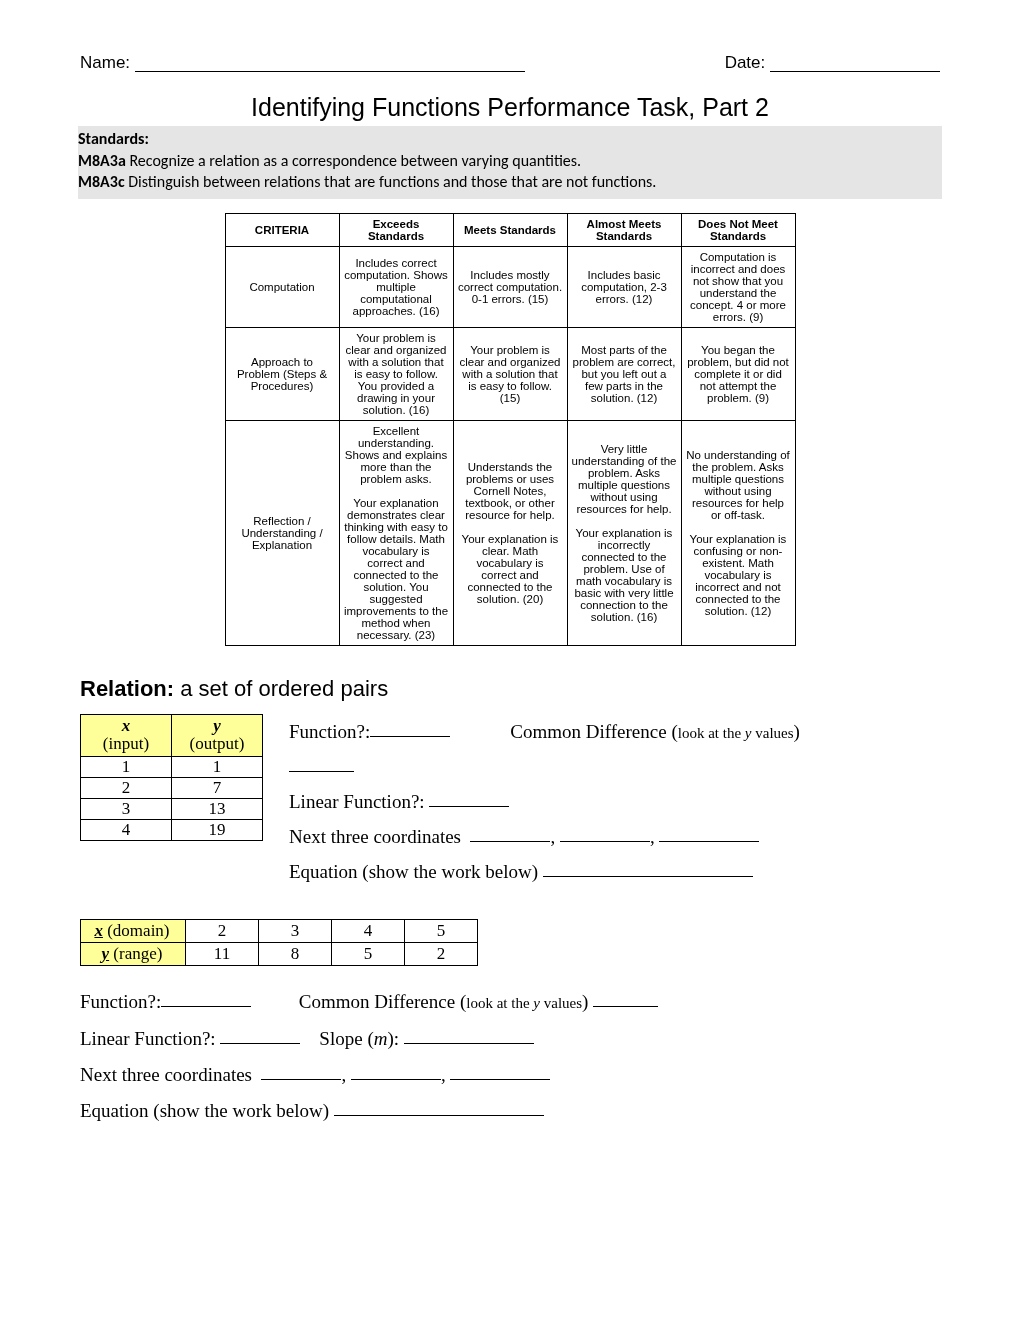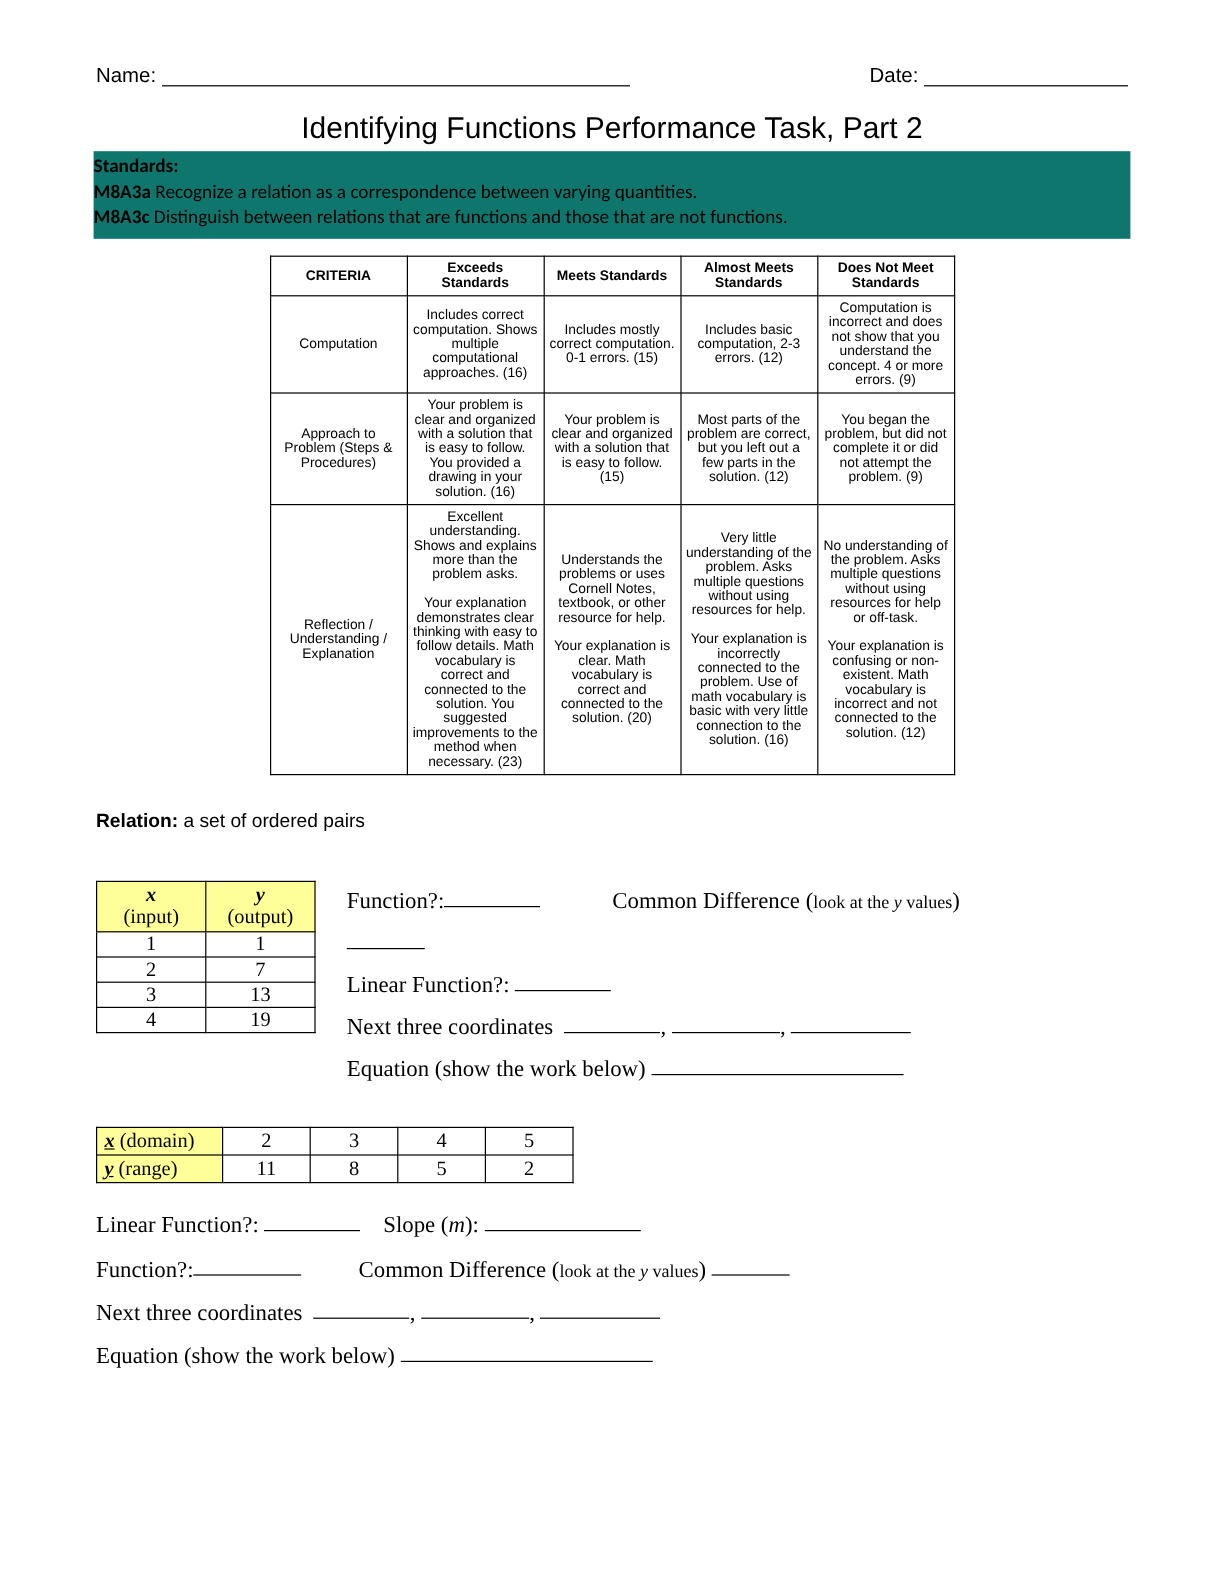--- a/index.html
+++ b/index.html
@@ -39,21 +39,21 @@
     position: relative;
     top: 4px;
   }
   .title {
     text-align: center;
     font-weight: normal;
     font-size: 25px;
     margin-bottom: 4px;
   }
   .standards-box {
-    background: #0f766e;
+    background: #e5e5e5;
     padding: 2px 0 6px 0;
     margin: 0 -2px 14px -2px;
     font-size: 16px;
     line-height: 1.35;
   }
   .standards-box .hd {
     font-weight: bold;
   }
   .rubric {
     border-collapse: collapse;
@@ -72,22 +72,22 @@
     width: 105px;
   }
   .rubric .crit {
     font-weight: normal;
     width: 95px;
   }
   .rubric td {
     width: 105px;
   }
   .definitions {
-    font-size: 16px;
-    margin-bottom: 40px;
+    font-size: 22px;
+    margin-bottom: 12px;
   }
   .definitions .term {
     font-weight: bold;
   }
   .section1 {
     display: flex;
     gap: 26px;
     align-items: flex-start;
     margin-bottom: 30px;
   }
@@ -143,21 +143,21 @@
   .htable th, .htable td {
     border: 1px solid #000;
     text-align: center;
     padding: 0 8px;
     height: 22px;
   }
   .htable th {
     background: #ffff99;
     font-weight: normal;
     width: 90px;
-    text-align: left;
+    text-align: center;
     padding-left: 6px;
   }
   .htable th .var {
     font-style: italic;
     font-weight: bold;
     text-decoration: underline;
   }
   .htable td { width: 56px; }
   .qblock2 {
     font-family: "Times New Roman", serif;
@@ -298,26 +298,26 @@
       <td>11</td>
       <td>8</td>
       <td>5</td>
       <td>2</td>
     </tr>
   </tbody>
     </table>
 
   <div class="qblock2">
     <div>
+      <span><span>Function?:</span><span class="blank b90"></span></span>
+      &nbsp;&nbsp;&nbsp;&nbsp;&nbsp;&nbsp;&nbsp;&nbsp;
+      <span><span>Common Difference (</span><span class="small">look at the </span><span class="small italic">y</span><span class="small"> values</span><span>)</span> <span class="blank b65"></span></span>
+    </div>
+    <div>
       <span><span>Linear Function?:</span> <span class="blank b80"></span></span>
       &nbsp;&nbsp;
       <span><span>Slope (</span><span class="italic">m</span><span>):</span> <span class="blank b130"></span></span>
     </div>
-    <div>
-      <span><span>Function?:</span><span class="blank b90"></span></span>
-      &nbsp;&nbsp;&nbsp;&nbsp;&nbsp;&nbsp;&nbsp;&nbsp;
-      <span><span>Common Difference (</span><span class="small">look at the </span><span class="small italic">y</span><span class="small"> values</span><span>)</span> <span class="blank b65"></span></span>
-    </div>
     <div><span>Next three coordinates</span> &nbsp;<span class="blank b80"></span>, <span class="blank b90"></span>, <span class="blank b100"></span></div>
     <div><span>Equation (show the work below)</span> <span class="blank b210"></span></div>
   </div>
 
 </div>
 
 </body></html>

